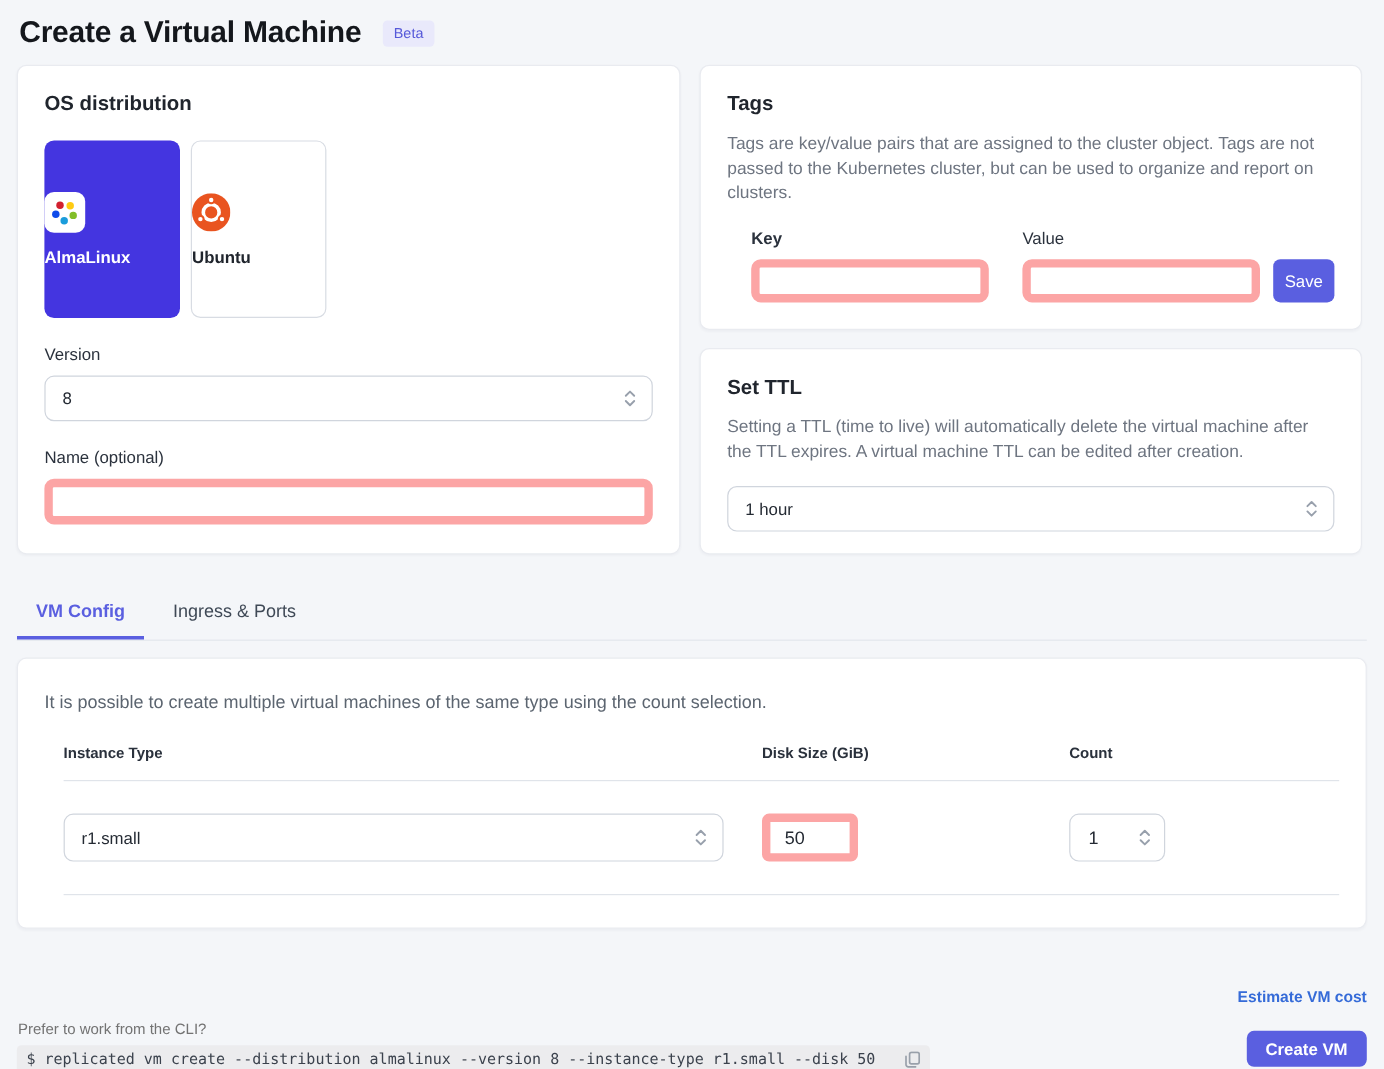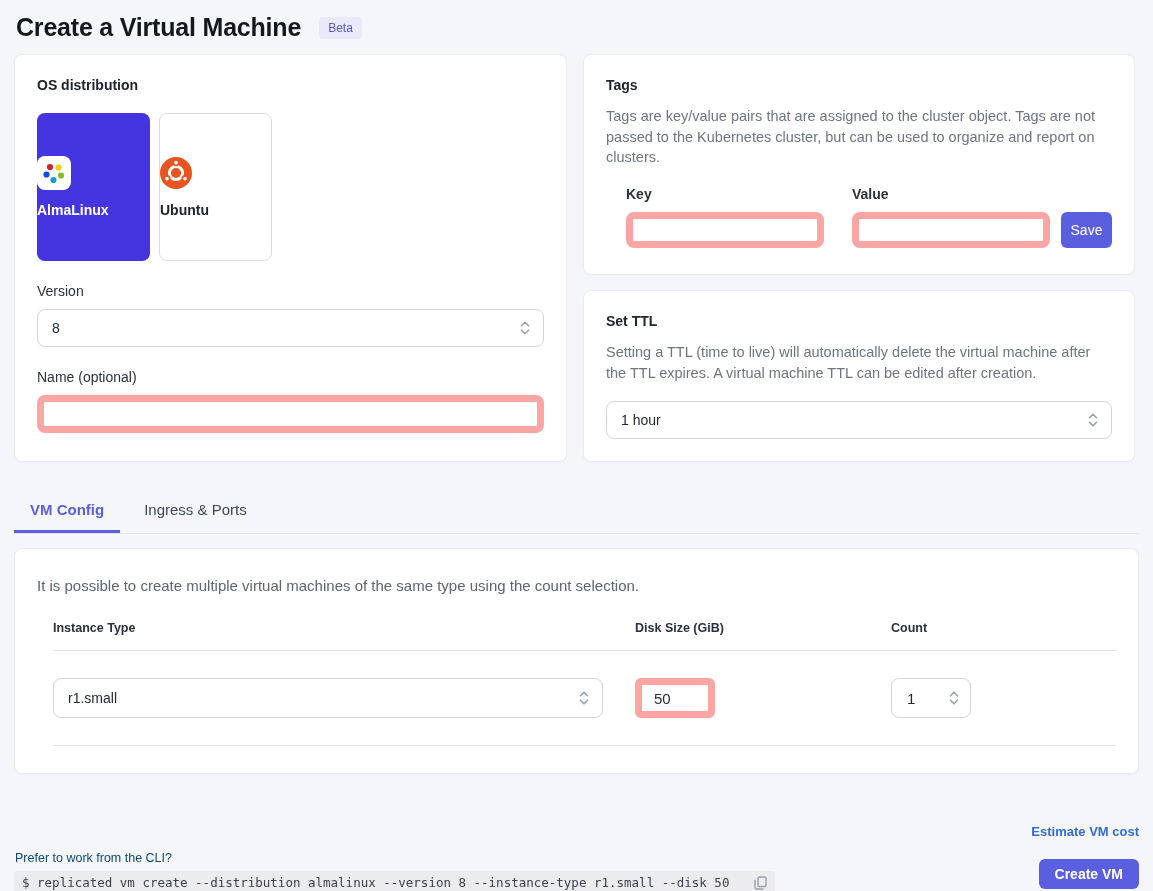--- a/index.html
+++ b/index.html
@@ -20,21 +20,21 @@
     padding:5px 9px; border-radius:4px; line-height:1;
   }
 
   
   .cards-grid { display:grid; grid-template-columns:553px 552px; gap:16px; padding:0 14px; align-items:start; }
   .card {
     background:#fff; border:1px solid #e9ebf0; border-radius:8px;
     box-shadow:0 1px 2px rgba(20,30,50,0.03);
     padding:22px;
   }
-  .card h2 { font-size:14px; font-weight:700; color:#20252d; margin:0; }
+  .card h2 { font-size:17px; font-weight:700; color:#20252d; margin:0; }
   .card .desc { font-size:14.5px; color:#6e7581; line-height:1.42; margin:13px 0 18px; }
 
   .card-os { height:408px; }
   .right-col { display:flex; flex-direction:column; gap:15px; }
   .card-tags { height:221px; }
   .card-ttl  { height:172px; }
 
   
   .tiles { display:flex; gap:9px; margin-top:20px; }
   .tile {
@@ -88,21 +88,21 @@
     width:80px; height:40px; border:1px solid #d0d5dd; border-radius:8px; background:#fff;
     display:flex; align-items:center; justify-content:space-between; padding:0 10px 0 15px;
     font-size:15px; color:#242a33; cursor:pointer;
   }
 
   
   .footer { margin:13px 14px 0 14px; }
   .estimate-row { text-align:right;margin-top:48px; }
   .estimate-link { font-size:13px; font-weight:600; color:#356bd8; text-decoration:none; cursor:pointer; }
   .footer-row { display:flex; justify-content:space-between; align-items:flex-end; margin-top:11px; }
-  .cli-prompt { font-size:12.5px; color:#0c4a6e; margin:0 0 6px 1px; }
+  .cli-prompt { font-size:12.5px; color:#737373; margin:0 0 6px 1px; }
   .cli-pill {
     display:inline-flex; align-items:center; gap:25px;
     background:#ececee; border-radius:4px; padding:4px 8px 5px;
     font-family:"DejaVu Sans Mono", monospace; font-size:12.5px; color:#3b424d;
   }
   .copy-btn { display:inline-flex; cursor:pointer; }
   .create-btn {
     height:30px; padding:0 16px; margin-bottom:6px; border:none; border-radius:6px;
     background:#5a5fe0; color:#fff; font-size:14px; font-weight:700; cursor:pointer;
     font-family:"Liberation Sans", sans-serif;
@@ -168,21 +168,21 @@
 
     <div class="card card-tags">
       <h2>Tags</h2>
       <p class="desc">Tags are key/value pairs that are assigned to the cluster object. Tags are not passed to the Kubernetes cluster, but can be used to organize and report on clusters.</p>
       <div class="tags-row">
         <div class="tag-field">
           <label class="field-label" style="font-weight:700;">Key</label>
           <input class="text-field" type="text" value="" style="">
         </div>
         <div class="tag-field">
-          <label class="field-label" style="font-weight:700;">Value</label>
+          <label class="field-label" style="font-weight:400;">Value</label>
           <input class="text-field" type="text" value="" style="">
         </div>
         <button class="save-btn">Save</button>
       </div>
     </div>
 
     <div class="card card-ttl">
       <h2>Set TTL</h2>
       <p class="desc">Setting a TTL (time to live) will automatically delete the virtual machine after the TTL expires. A virtual machine TTL can be edited after creation.</p>
       <div class="select-box">

